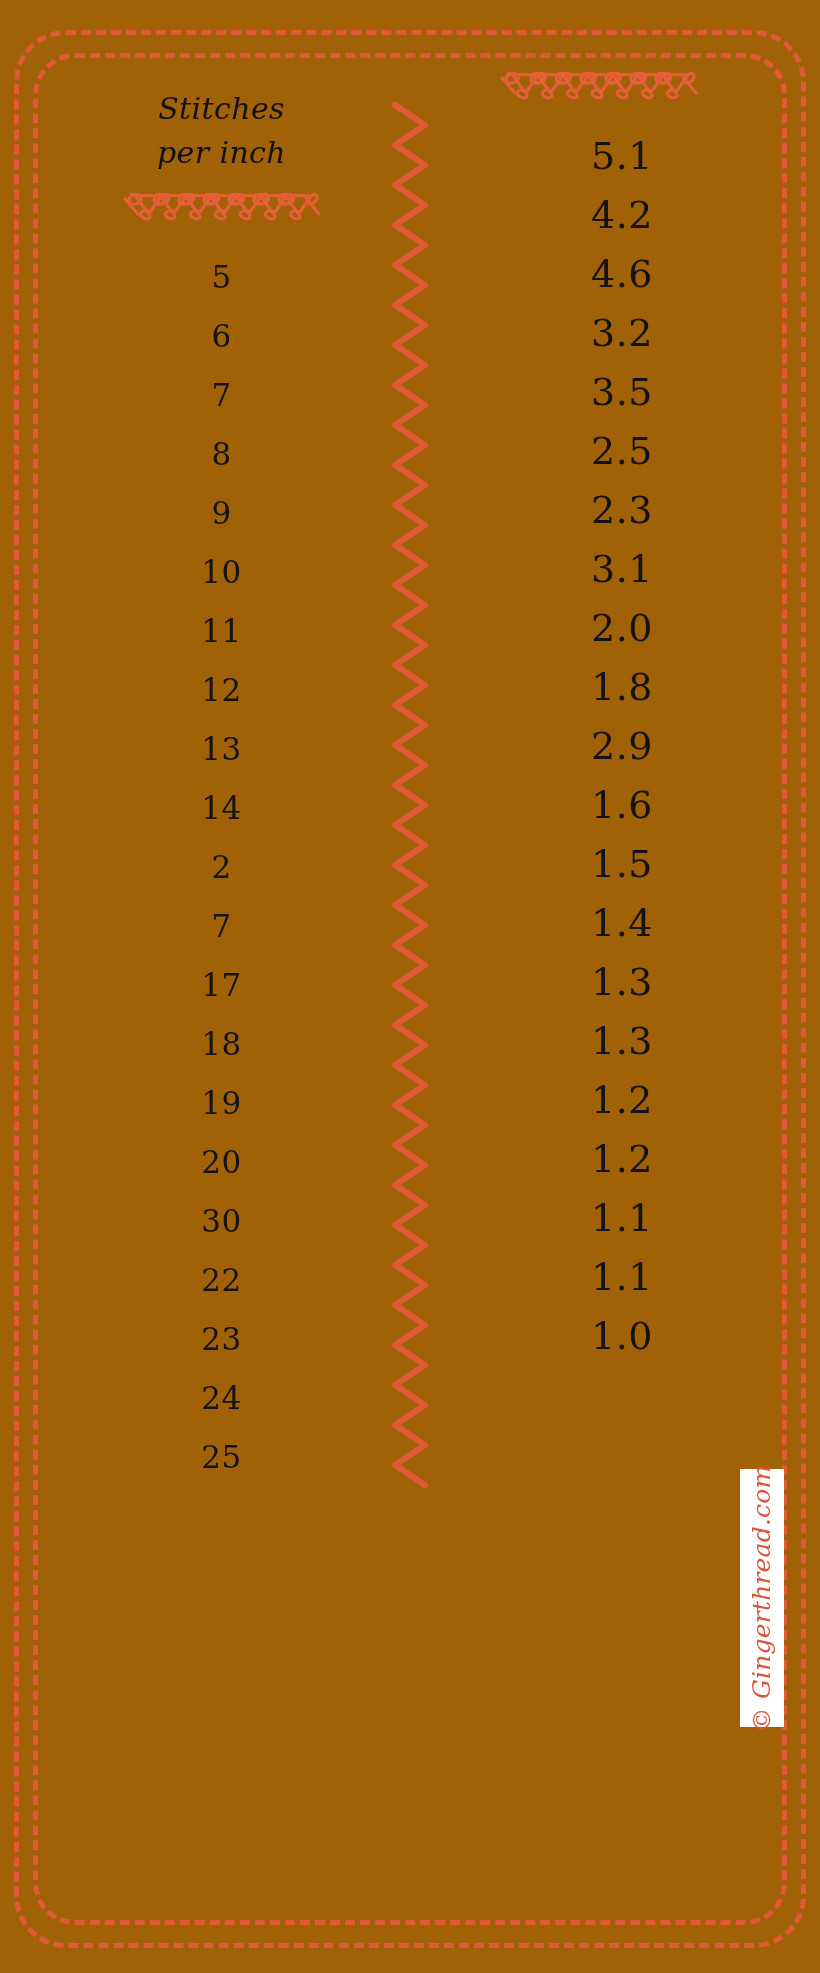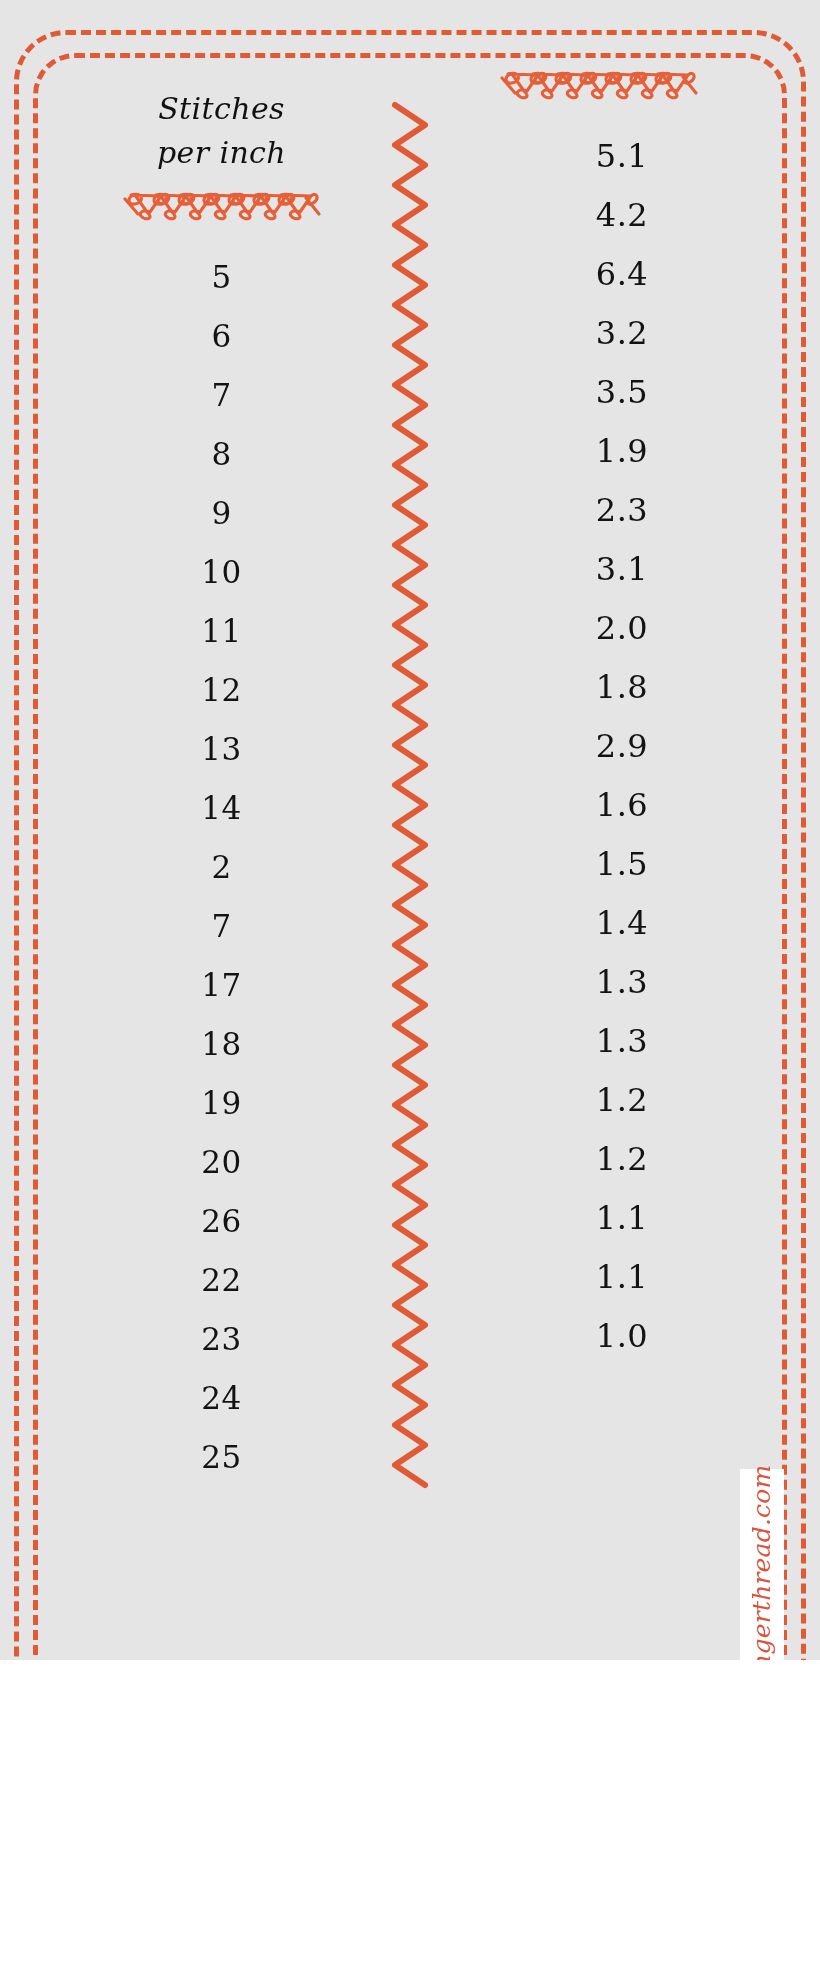--- a/index.html
+++ b/index.html
@@ -10,22 +10,22 @@
   body {
     width: 820px;
     height: 1973px;
     font-family: "Liberation Serif", serif;
     -webkit-font-smoothing: antialiased;
   }
 
   .card {
     position: relative;
     width: 820px;
-    height: 1660px;
-    background: #e5e5e5;
+    height: 1973px;
+    background: #a16207;
     overflow: hidden;
   }
 
   
   .border-outer,
   .border-inner {
     position: absolute;
     box-sizing: border-box;
     pointer-events: none;
   }
@@ -105,21 +105,21 @@
   .row-cell {
     height: 59px;
     line-height: 59px;
     font-family: "DejaVu Serif", "Liberation Serif", serif;
     font-size: 31px;
     color: #131313;
     text-align: center;
     letter-spacing: 0.5px;
   }
   .col.right .row-cell {
-    font-size: 32px;
+    font-size: 38px;
     margin-left: 47px;
   }
 
   
   .divider {
     position: absolute;
     left: 50%;
     transform: translateX(-50%);
     top: 48px;
     width: 44px;
@@ -189,21 +189,21 @@
             <div class="row-cell">11</div>
             <div class="row-cell">12</div>
             <div class="row-cell">13</div>
             <div class="row-cell">14</div>
             <div class="row-cell">2</div>
             <div class="row-cell">7</div>
             <div class="row-cell">17</div>
             <div class="row-cell">18</div>
             <div class="row-cell">19</div>
             <div class="row-cell">20</div>
-            <div class="row-cell">26</div>
+            <div class="row-cell">30</div>
             <div class="row-cell">22</div>
             <div class="row-cell">23</div>
             <div class="row-cell">24</div>
             <div class="row-cell">25</div>
           </div>
       </div>
 
       <div class="col right">
 
         <svg class="stitch-rule" viewBox="0 0 198 32" preserveAspectRatio="none">
@@ -216,24 +216,24 @@
             <path d="M108 5 C 120 1, 122 13, 112 14 C 104 15, 104 6, 112 5 L 124 22 C 132 29, 122 31, 118 26 C 115 22, 122 19, 127 22 L 138 6 C 144 1, 150 8, 142 13 C 136 17, 132 10, 138 6 Z"></path>
             <path d="M133 5 C 145 1, 147 13, 137 14 C 129 15, 129 6, 137 5 L 149 22 C 157 29, 147 31, 143 26 C 140 22, 147 19, 152 22 L 163 6 C 169 1, 175 8, 167 13 C 161 17, 157 10, 163 6 Z"></path>
             <path d="M158 5 C 170 1, 172 13, 162 14 C 154 15, 154 6, 162 5 L 174 22 C 182 29, 172 31, 168 26 C 165 22, 172 19, 177 22 L 188 6 C 194 1, 197 9, 190 13 C 184 17, 182 10, 188 6 Z"></path>
             <path d="M183 8 L 196 24"></path>
           </g>
         </svg>
 
         <div class="rows">
             <div class="row-cell">5.1</div>
             <div class="row-cell">4.2</div>
-            <div class="row-cell">6.4</div>
+            <div class="row-cell">4.6</div>
             <div class="row-cell">3.2</div>
             <div class="row-cell">3.5</div>
-            <div class="row-cell">1.9</div>
+            <div class="row-cell">2.5</div>
             <div class="row-cell">2.3</div>
             <div class="row-cell">3.1</div>
             <div class="row-cell">2.0</div>
             <div class="row-cell">1.8</div>
             <div class="row-cell">2.9</div>
             <div class="row-cell">1.6</div>
             <div class="row-cell">1.5</div>
             <div class="row-cell">1.4</div>
             <div class="row-cell">1.3</div>
             <div class="row-cell">1.3</div>

